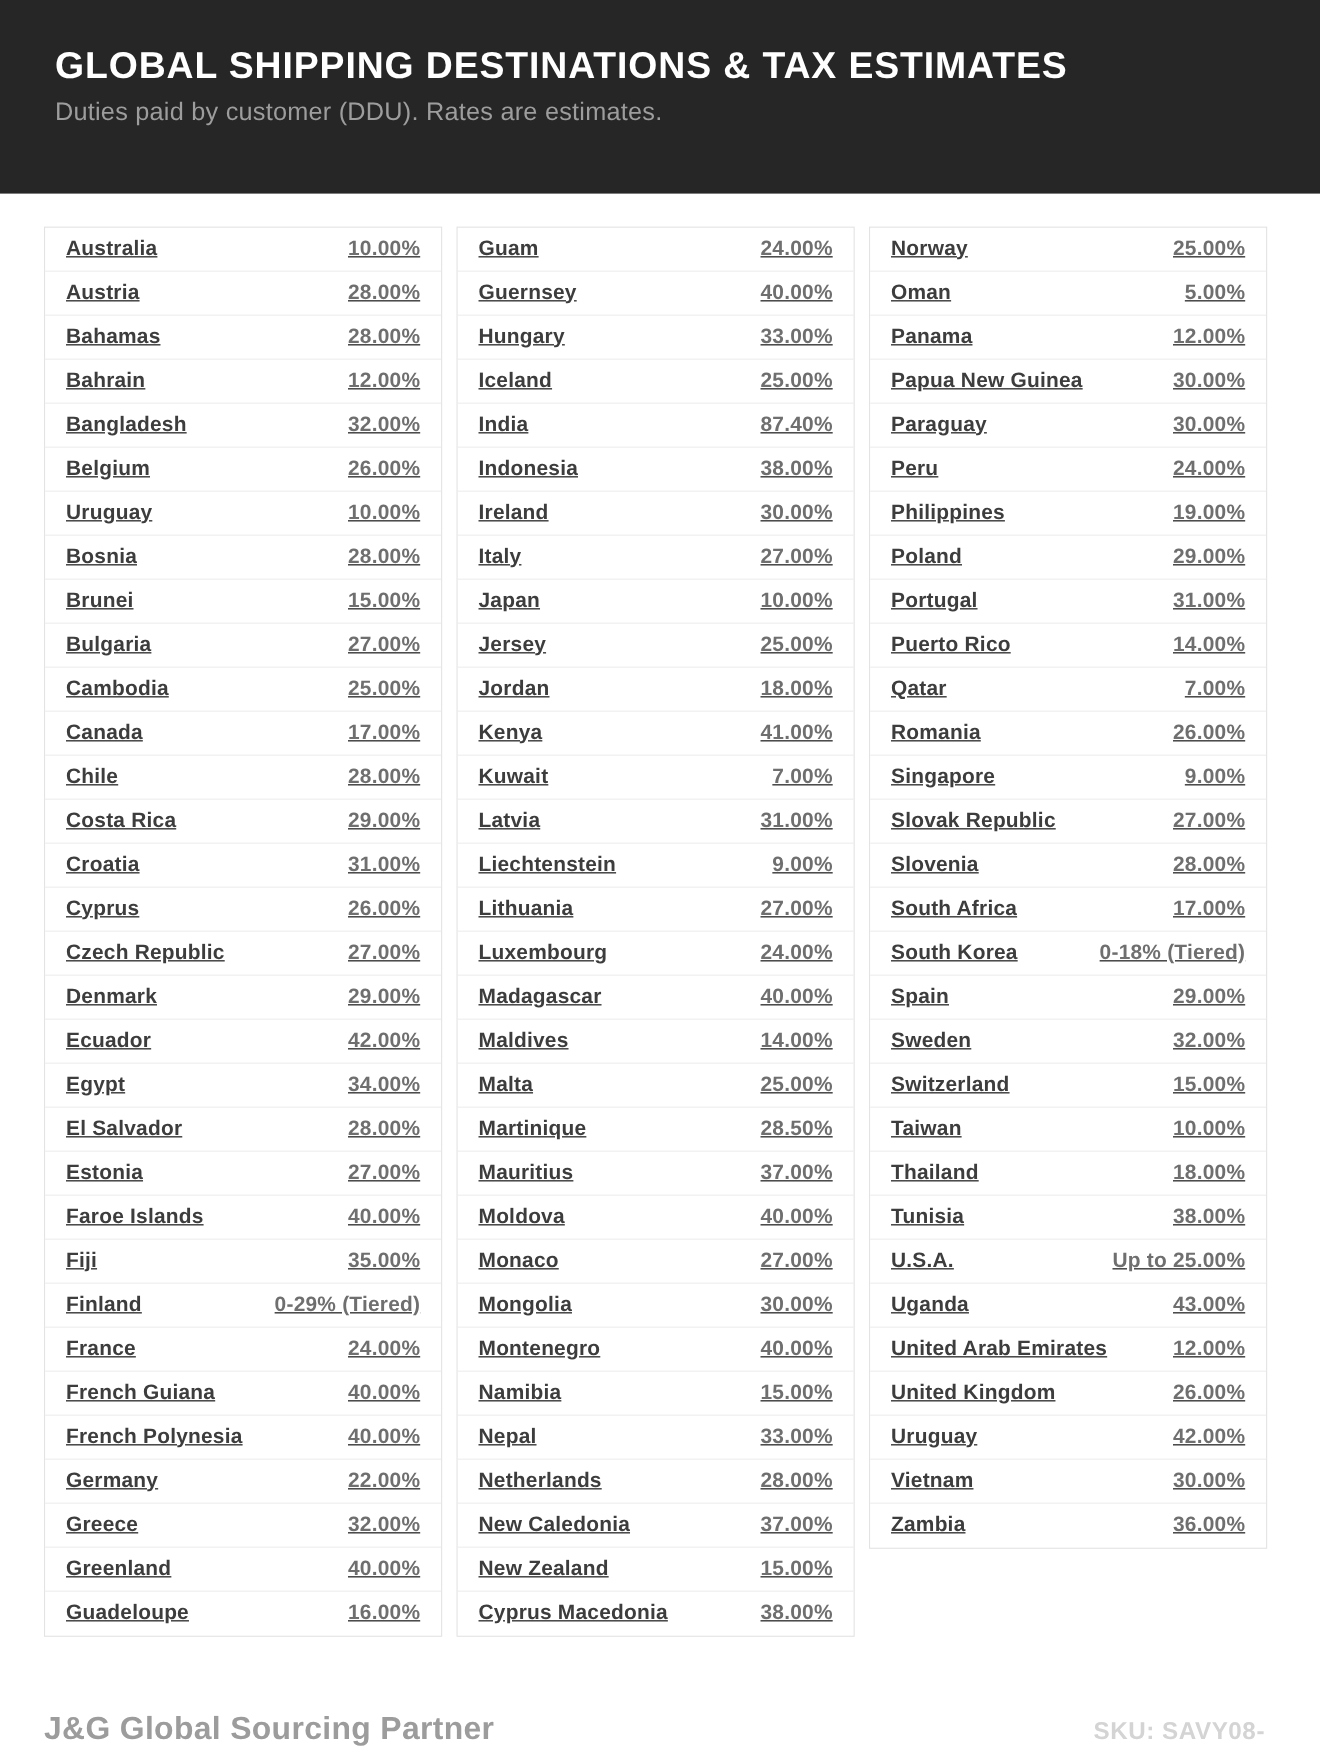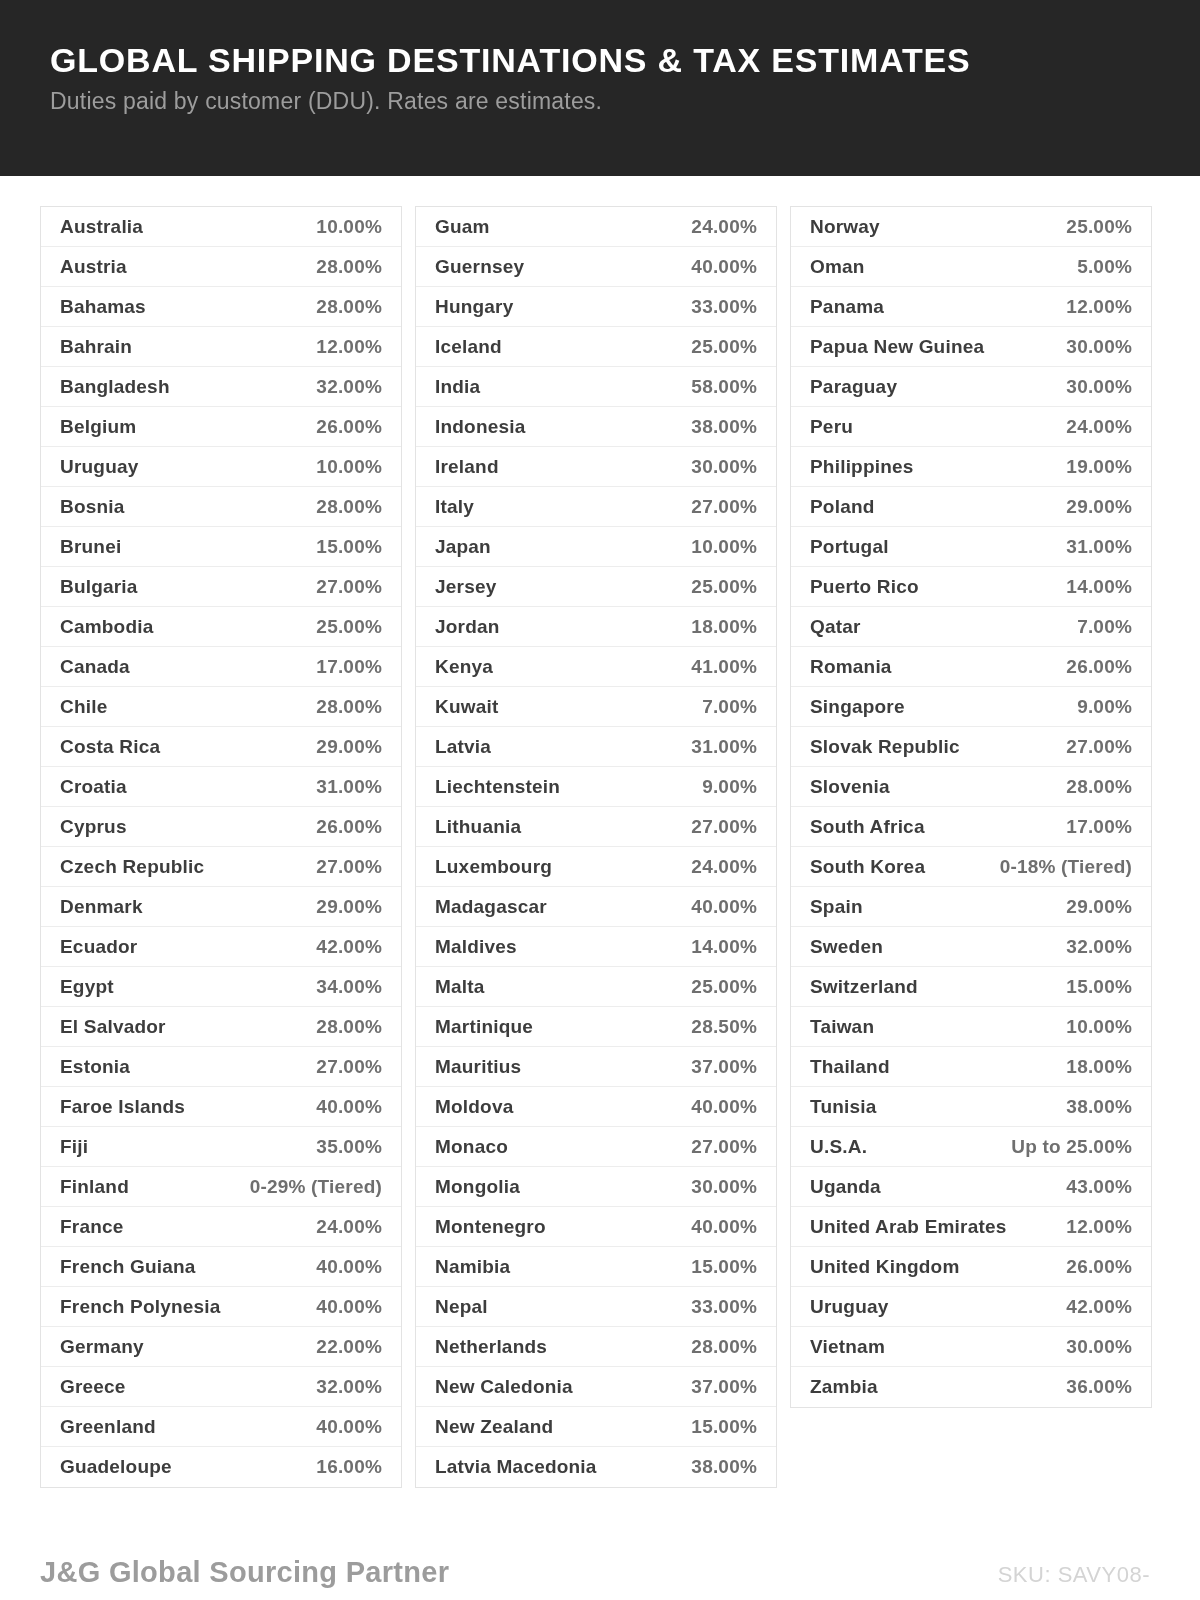--- a/index.html
+++ b/index.html
@@ -42,20 +42,21 @@
     font-weight:400;
     letter-spacing:0.2px;
     line-height:1.2;
   }
   .table-area{
     display:grid;
     grid-template-columns:repeat(3,1fr);
     gap:13px;
     margin:30px 48px 0 40px;
     align-items:start;
+    text-decoration:underline;
   }
   .col{
     border:1px solid var(--block-border);
     background:#ffffff;
   }
   .row{
     height:40px;
     display:flex;
     justify-content:space-between;
     align-items:center;
@@ -86,21 +87,21 @@
   }
   .brand{
     color:var(--brand-color);
     font-size:29px;
     font-weight:700;
     letter-spacing:0.3px;
   }
   .sku{
     color:var(--sku-color);
     font-size:22px;
-    font-weight:400;
+    font-weight:700;
     letter-spacing:0.5px;
   }
 </style>
 </head>
 <body>
 
 <header class="header">
   <h1 class="title">GLOBAL SHIPPING DESTINATIONS &amp; TAX ESTIMATES</h1>
   <p class="subtitle">Duties paid by customer (DDU). Rates are estimates.</p>
 </header>
@@ -248,21 +249,21 @@
       <div class="row">
         <span class="country">Hungary</span>
         <span class="rate">33.00%</span>
       </div>
       <div class="row">
         <span class="country">Iceland</span>
         <span class="rate">25.00%</span>
       </div>
       <div class="row">
         <span class="country">India</span>
-        <span class="rate">58.00%</span>
+        <span class="rate">87.40%</span>
       </div>
       <div class="row">
         <span class="country">Indonesia</span>
         <span class="rate">38.00%</span>
       </div>
       <div class="row">
         <span class="country">Ireland</span>
         <span class="rate">30.00%</span>
       </div>
       <div class="row">
@@ -355,21 +356,21 @@
       </div>
       <div class="row">
         <span class="country">New Caledonia</span>
         <span class="rate">37.00%</span>
       </div>
       <div class="row">
         <span class="country">New Zealand</span>
         <span class="rate">15.00%</span>
       </div>
       <div class="row">
-        <span class="country">Latvia Macedonia</span>
+        <span class="country">Cyprus Macedonia</span>
         <span class="rate">38.00%</span>
       </div>
     </section>
   <section class="col">
       <div class="row">
         <span class="country">Norway</span>
         <span class="rate">25.00%</span>
       </div>
       <div class="row">
         <span class="country">Oman</span>

